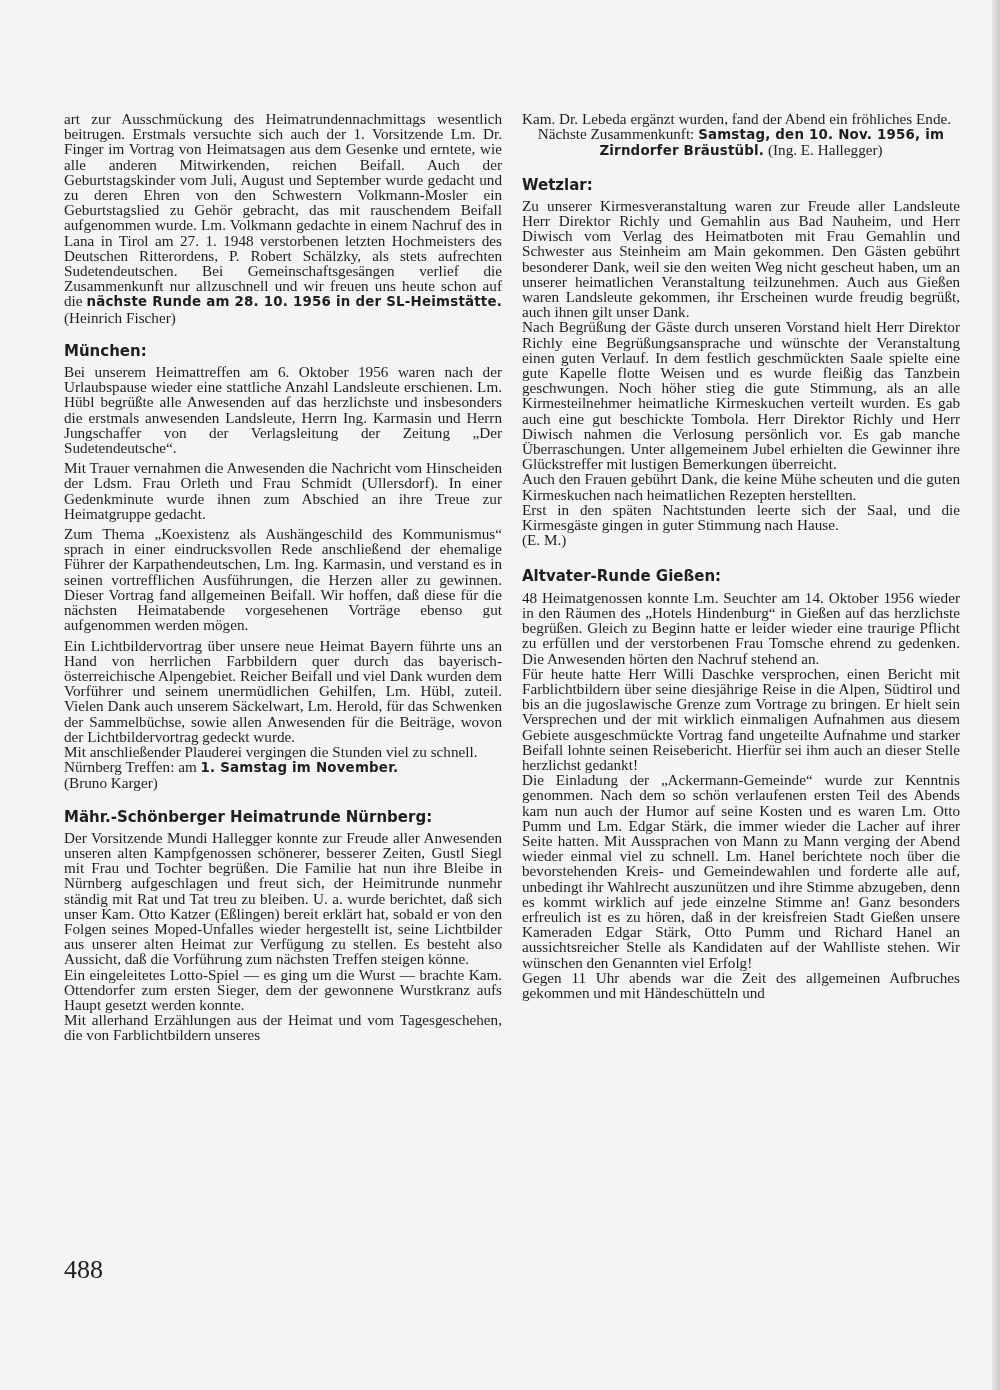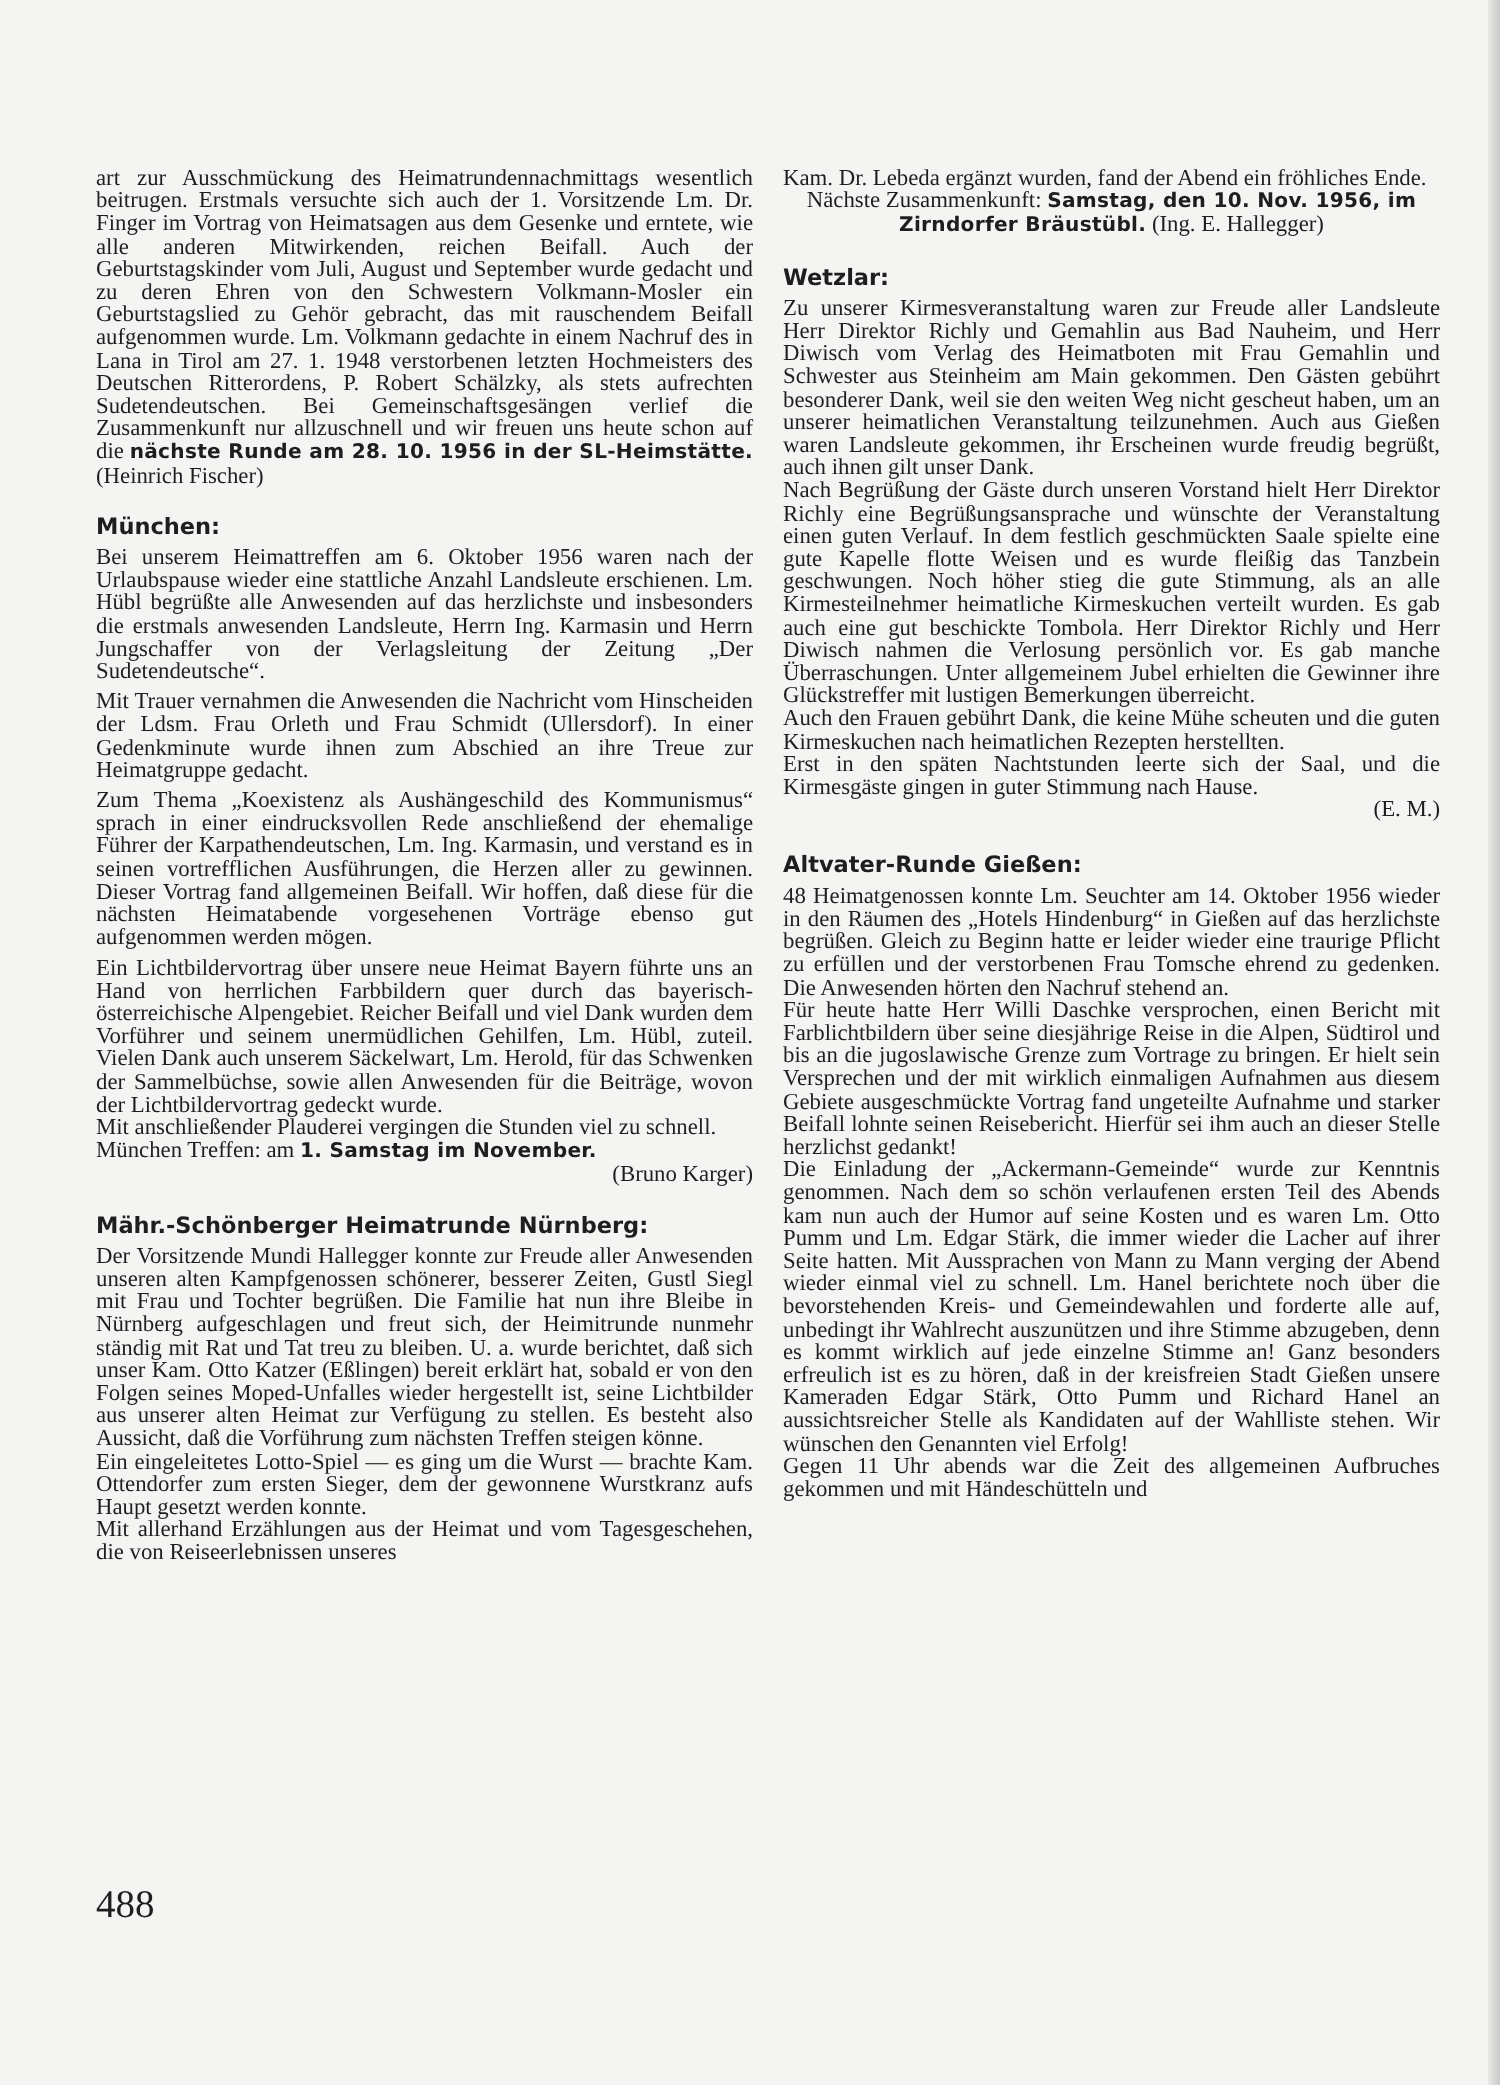--- a/index.html
+++ b/index.html
@@ -24,47 +24,47 @@
     .p { margin: 0 0 0 0; }
     .p.gap { margin-top: 5px; }
     .b {
       font-family: "DejaVu Sans", sans-serif; font-weight: bold;
       font-size: 13.4px; letter-spacing: 0.2px;
     }
     .head {
       font-family: "DejaVu Sans", sans-serif; font-weight: bold;
       font-size: 15px; margin: 19px 0 5px 0; text-align: left;
     }
-    .sig { text-align: right; margin: 0; }
+    .sig { margin: 0; }
     .page-number {
       position: absolute; left: 64px; top: 1255px;
       font-family: "Liberation Serif", serif; font-size: 26px;
     }
   </style>
 </head>
 <body>
 
 <div class="page-edge"></div>
 
 <div class="col col-left">
   <p class="p"><span>art zur Ausschmückung des Heimatrundennachmittags wesentlich beitrugen. Erstmals versuchte sich auch der 1. Vorsitzende Lm. Dr. Finger im Vortrag von Heimatsagen aus dem Gesenke und erntete, wie alle anderen Mitwirkenden, reichen Beifall. Auch der Geburtstagskinder vom Juli, August und September wurde gedacht und zu deren Ehren von den Schwestern Volkmann-Mosler ein Geburtstagslied zu Gehör gebracht, das mit rauschendem Beifall aufgenommen wurde. Lm. Volkmann gedachte in einem Nachruf des in Lana in Tirol am 27. 1. 1948 verstorbenen letzten Hochmeisters des Deutschen Ritterordens, P. Robert Schälzky, als stets aufrechten Sudetendeutschen. Bei Gemeinschaftsgesängen verlief die Zusammenkunft nur allzuschnell und wir freuen uns heute schon auf die </span><span class="b">nächste Runde am 28. 10. 1956 in der SL-Heimstätte.</span><span> (Heinrich Fischer)</span></p>
 
   <div class="head">München:</div>
   <p class="p">Bei unserem Heimattreffen am 6. Oktober 1956 waren nach der Urlaubspause wieder eine stattliche Anzahl Landsleute erschienen. Lm. Hübl begrüßte alle Anwesenden auf das herzlichste und insbesonders die erstmals anwesenden Landsleute, Herrn Ing. Karmasin und Herrn Jungschaffer von der Verlagsleitung der Zeitung „Der Sudetendeutsche“.</p>
   <p class="p gap">Mit Trauer vernahmen die Anwesenden die Nachricht vom Hinscheiden der Ldsm. Frau Orleth und Frau Schmidt (Ullersdorf). In einer Gedenkminute wurde ihnen zum Abschied an ihre Treue zur Heimatgruppe gedacht.</p>
   <p class="p gap">Zum Thema „Koexistenz als Aushängeschild des Kommunismus“ sprach in einer eindrucksvollen Rede anschließend der ehemalige Führer der Karpathendeutschen, Lm. Ing. Karmasin, und verstand es in seinen vortrefflichen Ausführungen, die Herzen aller zu gewinnen. Dieser Vortrag fand allgemeinen Beifall. Wir hoffen, daß diese für die nächsten Heimatabende vorgesehenen Vorträge ebenso gut aufgenommen werden mögen.</p>
   <p class="p gap">Ein Lichtbildervortrag über unsere neue Heimat Bayern führte uns an Hand von herrlichen Farbbildern quer durch das bayerisch-österreichische Alpengebiet. Reicher Beifall und viel Dank wurden dem Vorführer und seinem unermüdlichen Gehilfen, Lm. Hübl, zuteil. Vielen Dank auch unserem Säckelwart, Lm. Herold, für das Schwenken der Sammelbüchse, sowie allen Anwesenden für die Beiträge, wovon der Lichtbildervortrag gedeckt wurde.</p>
   <p class="p">Mit anschließender Plauderei vergingen die Stunden viel zu schnell.</p>
-  <p class="p" style="text-align:left"><span>München Treffen: am </span><span class="b">1. Samstag im November.</span></p>
+  <p class="p" style="text-align:left"><span>Nürnberg Treffen: am </span><span class="b">1. Samstag im November.</span></p>
   <p class="sig">(Bruno Karger)</p>
 
   <div class="head">Mähr.-Schönberger Heimatrunde Nürnberg:</div>
   <p class="p">Der Vorsitzende Mundi Hallegger konnte zur Freude aller Anwesenden unseren alten Kampfgenossen schönerer, besserer Zeiten, Gustl Siegl mit Frau und Tochter begrüßen. Die Familie hat nun ihre Bleibe in Nürnberg aufgeschlagen und freut sich, der Heimitrunde nunmehr ständig mit Rat und Tat treu zu bleiben. U. a. wurde berichtet, daß sich unser Kam. Otto Katzer (Eßlingen) bereit erklärt hat, sobald er von den Folgen seines Moped-Unfalles wieder hergestellt ist, seine Lichtbilder aus unserer alten Heimat zur Verfügung zu stellen. Es besteht also Aussicht, daß die Vorführung zum nächsten Treffen steigen könne.</p>
   <p class="p">Ein eingeleitetes Lotto-Spiel — es ging um die Wurst — brachte Kam. Ottendorfer zum ersten Sieger, dem der gewonnene Wurstkranz aufs Haupt gesetzt werden konnte.</p>
-  <p class="p">Mit allerhand Erzählungen aus der Heimat und vom Tagesgeschehen, die von Reiseerlebnissen unseres</p>
+  <p class="p">Mit allerhand Erzählungen aus der Heimat und vom Tagesgeschehen, die von Farblichtbildern unseres</p>
 </div>
 
 <div class="col col-right">
   <p class="p">Kam. Dr. Lebeda ergänzt wurden, fand der Abend ein fröhliches Ende.</p>
   <p class="p" style="text-align:center"><span>Nächste Zusammenkunft: </span><span class="b">Samstag, den 10. Nov. 1956, im Zirndorfer Bräustübl.</span><span> (Ing. E. Hallegger)</span></p>
 
   <div class="head">Wetzlar:</div>
   <p class="p">Zu unserer Kirmesveranstaltung waren zur Freude aller Landsleute Herr Direktor Richly und Gemahlin aus Bad Nauheim, und Herr Diwisch vom Verlag des Heimatboten mit Frau Gemahlin und Schwester aus Steinheim am Main gekommen. Den Gästen gebührt besonderer Dank, weil sie den weiten Weg nicht gescheut haben, um an unserer heimatlichen Veranstaltung teilzunehmen. Auch aus Gießen waren Landsleute gekommen, ihr Erscheinen wurde freudig begrüßt, auch ihnen gilt unser Dank.</p>
   <p class="p">Nach Begrüßung der Gäste durch unseren Vorstand hielt Herr Direktor Richly eine Begrüßungsansprache und wünschte der Veranstaltung einen guten Verlauf. In dem festlich geschmückten Saale spielte eine gute Kapelle flotte Weisen und es wurde fleißig das Tanzbein geschwungen. Noch höher stieg die gute Stimmung, als an alle Kirmesteilnehmer heimatliche Kirmeskuchen verteilt wurden. Es gab auch eine gut beschickte Tombola. Herr Direktor Richly und Herr Diwisch nahmen die Verlosung persönlich vor. Es gab manche Überraschungen. Unter allgemeinem Jubel erhielten die Gewinner ihre Glückstreffer mit lustigen Bemerkungen überreicht.</p>
   <p class="p">Auch den Frauen gebührt Dank, die keine Mühe scheuten und die guten Kirmeskuchen nach heimatlichen Rezepten herstellten.</p>

